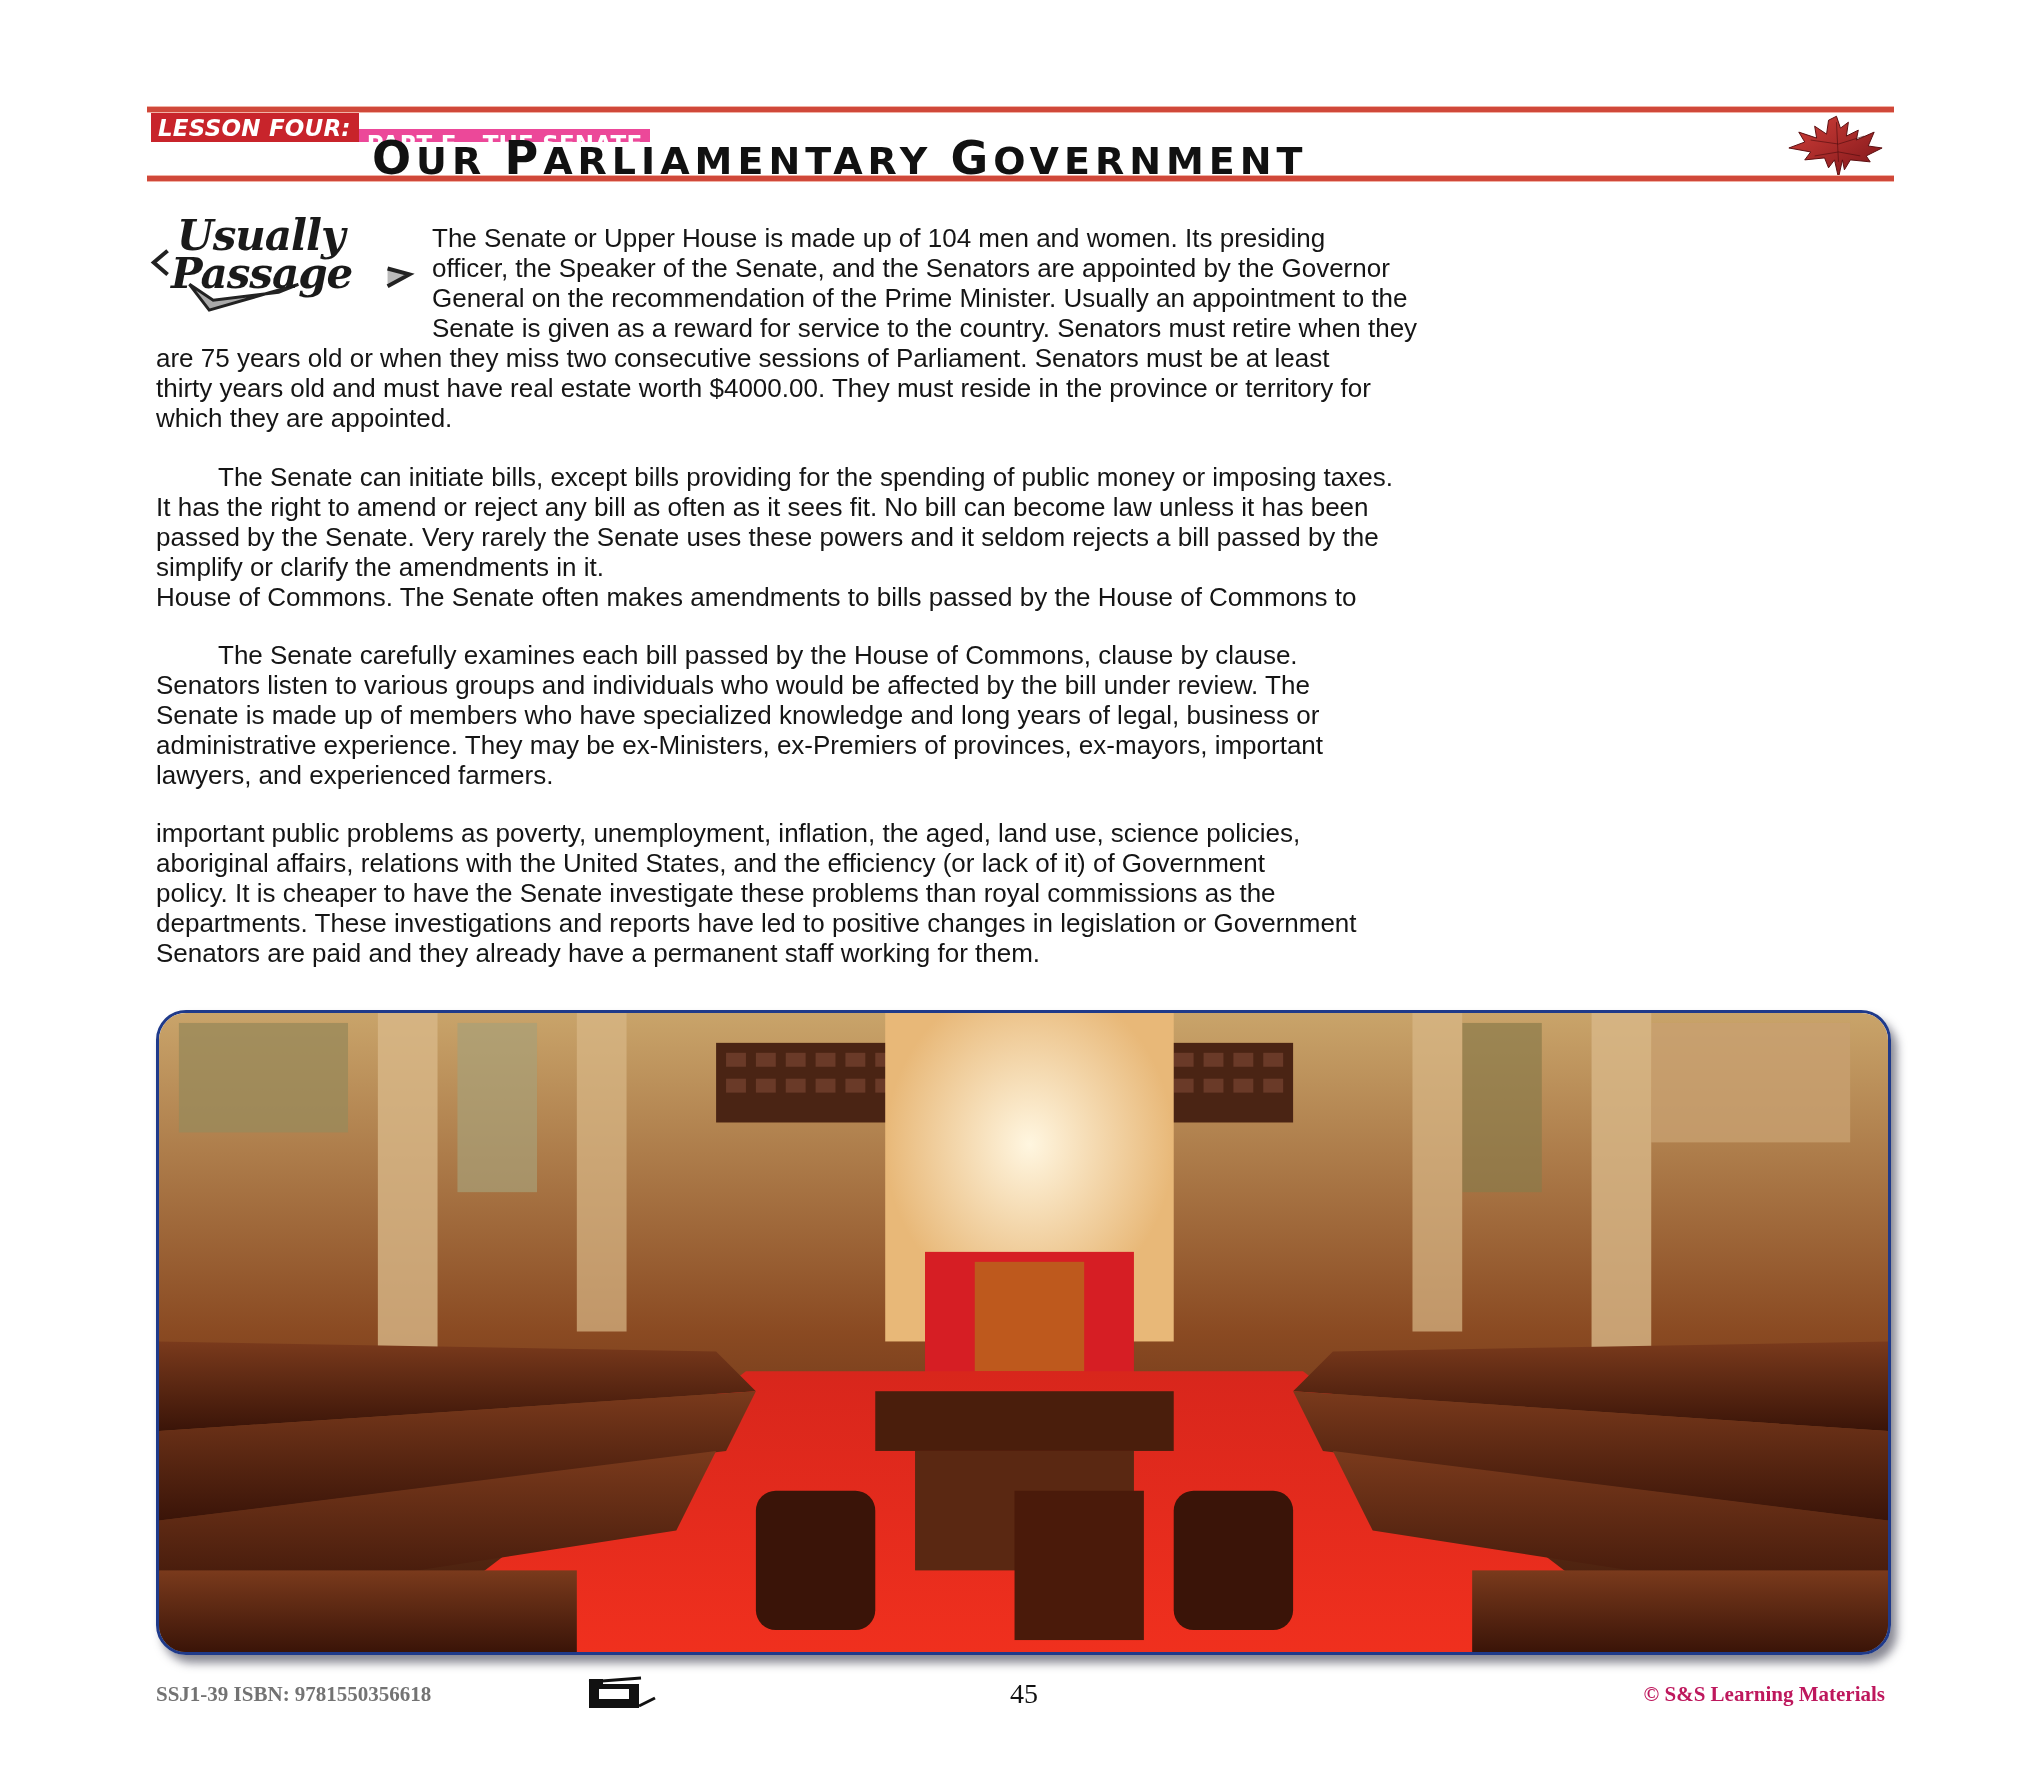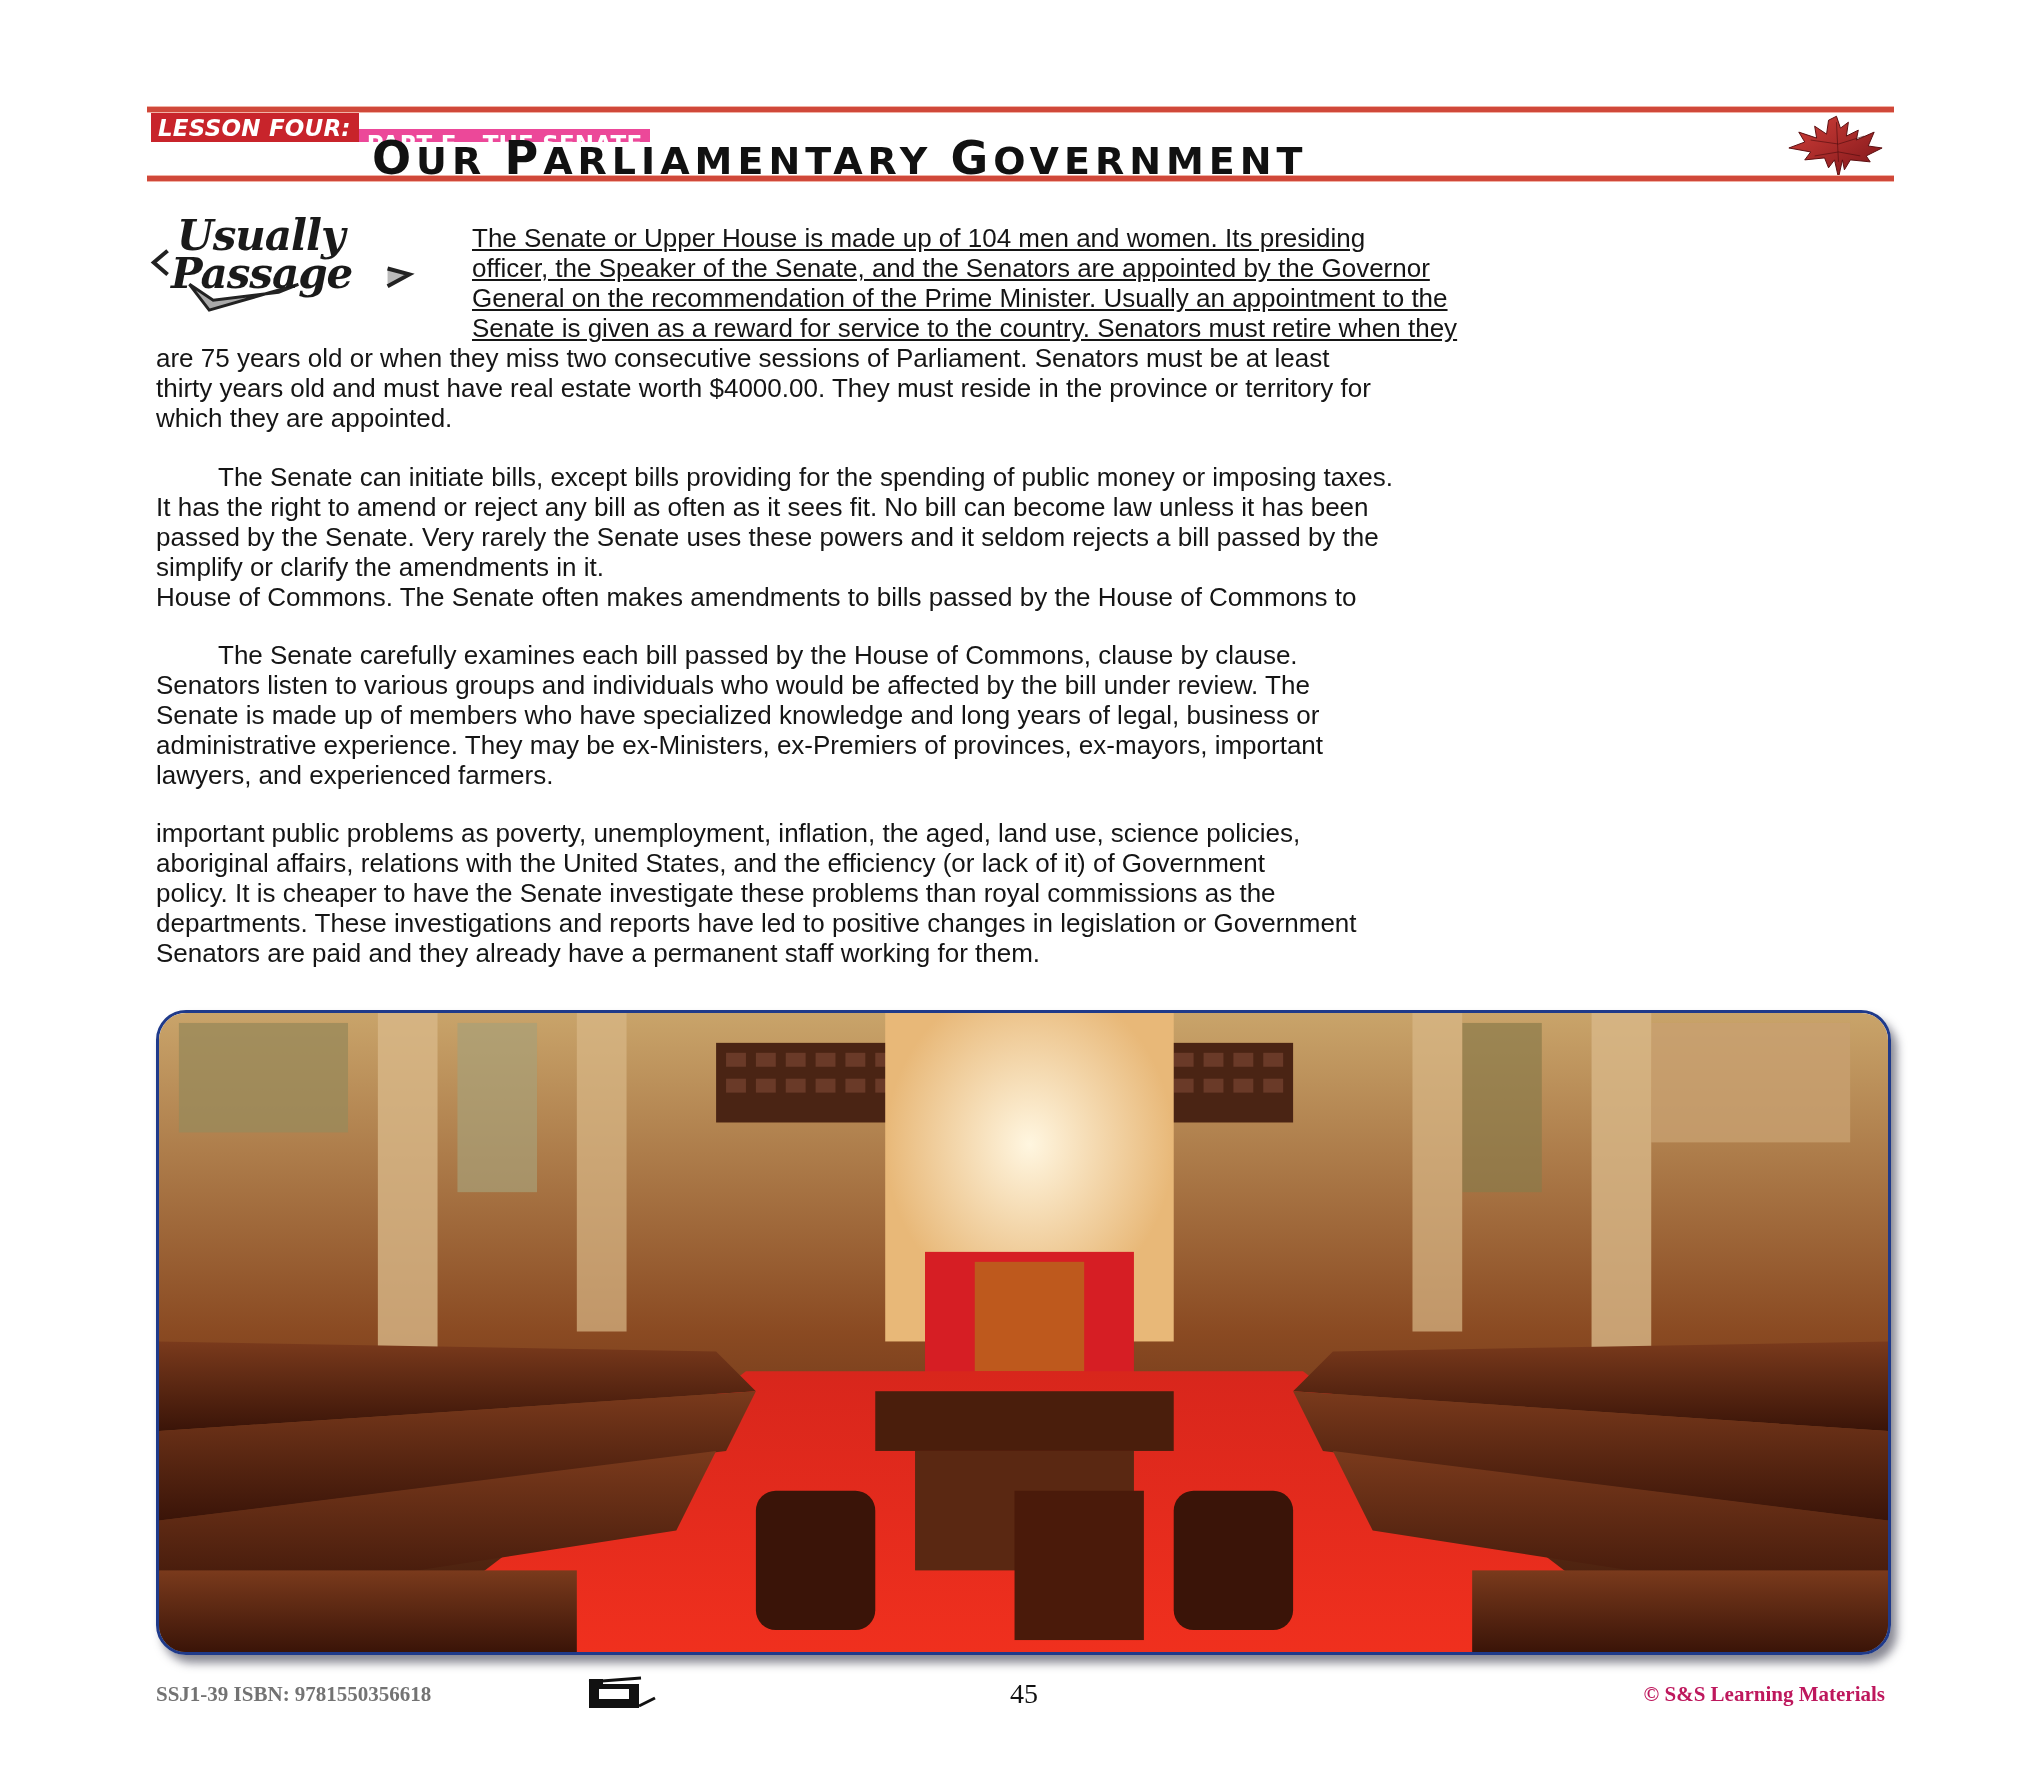--- a/index.html
+++ b/index.html
@@ -18,21 +18,21 @@
   .maple { position:absolute; left:1628px; top:9px; width:119px; height:68px; }
 
   
   .rp-logo { position:absolute; left:149px; top:211px; width:279px; height:109px; }
   .rp-logo .w1, .rp-logo .w2 { position:absolute; font-family:"DejaVu Serif", serif; font-style:italic; font-weight:bold; color:#1a1a1a; font-size:42px; letter-spacing:-1px; }
   .rp-logo .w1 { left:28px; top:0px; }
   .rp-logo .w2 { left:22px; top:38px;text-align:center; }
 
   
   .para { position:absolute; font-size:26px; line-height:30px; color:#151515; margin:0; }
-  .p1a { left:472px; top:223px; width:1433px;text-decoration:underline; }
+  .p1a { left:432px; top:223px; width:1433px; }
   .p1b { left:156px; top:343px; width:1741px; }
   .p2 { left:156px; top:462px; width:1741px; }
   .p3 { left:156px; top:640px; width:1741px; }
   .p4 { left:156px; top:818px; width:1741px; }
   .line { display:block; white-space:nowrap; }
   .indent { padding-left:62px; }
 
   
   .photo-wrap { position:absolute; left:156px; top:1010px; width:1729px; height:639px; border:3px solid #1f3a8a; border-radius:30px; overflow:hidden; box-shadow:6px 8px 10px rgba(40,40,60,0.55); }
   .photo-wrap svg { display:block; width:100%; height:100%; }

